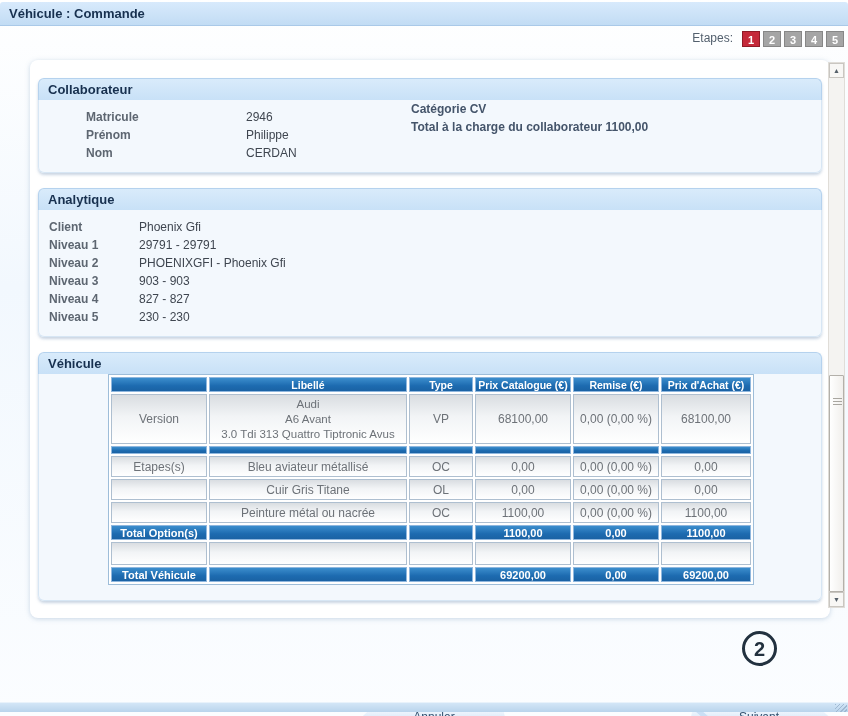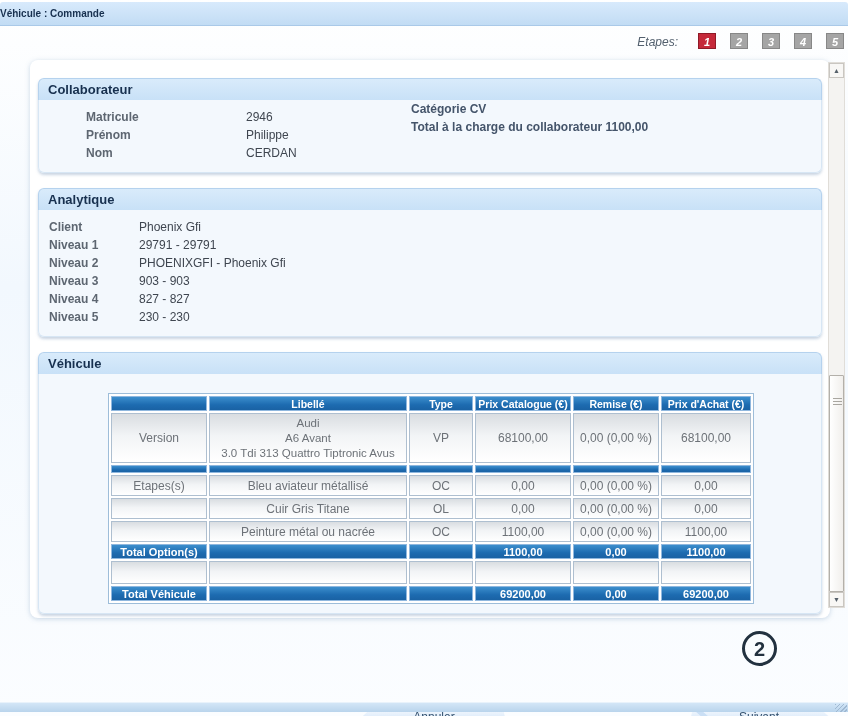--- a/index.html
+++ b/index.html
@@ -10,28 +10,28 @@
     position: relative;
     color: #3f4650;
   }
 
   
   .titlebar {
     position: absolute; top: 2px; left: 0; right: 0; height: 24px;
     background: linear-gradient(180deg, #d8eafc 0%, #c2dcf4 100%);
     border-bottom: 1px solid #aac9e8;
     border-radius: 3px 3px 0 0;
-    line-height: 23px; 
-    font-size: 10px; font-weight: bold; color: #17304f;
+    line-height: 23px; padding-left: 9px;
+    font-size: 13px; font-weight: bold; color: #17304f;
   }
 
   
   .steps-row {
     position: absolute; top: 31px; right: 4px; height: 18px;
-    display: flex; align-items: flex-end; gap: 14px; font-style: italic;
+    display: flex; align-items: flex-start; gap: 3px;
   }
   .steps-label { font-size: 12px; color: #53606e; margin-right: 6px; }
   .step-box {
     width: 18px; height: 16px; line-height: 16px; text-align: center;
     background: #a5a5a5; color: #ffffff; font-size: 11px; font-weight: bold;
     border: 1px solid rgba(0,0,0,.18); cursor: default;
   }
   .step-box.active { background: #c5293a; border-color: #8f1a27; }
 
   
@@ -60,21 +60,21 @@
   .field-row { display: flex; height: 18px; line-height: 18px; }
   .field-label { font-weight: bold; color: #5d6671; }
   .field-value { color: #3f4650; }
   .collab-body { position: relative; min-height: 62px; padding-left: 47px; }
   .collab-left .field-label { width: 160px; }
   .collab-right { position: absolute; left: 372px; top: 0; }
   .collab-right .field-row { font-weight: bold; color: #44546a; }
   .ana-body .field-label { width: 90px; }
 
   
-  .veh-body { min-height: 227px; padding-top: 20px; }
+  .veh-body { min-height: 227px; padding-top: 1px; }
   table.veh {
     border-collapse: separate; border-spacing: 2px;
     margin: 0 auto; table-layout: fixed; width: 632px;
     background: #ffffff; outline: 1px solid #9dbdd9;
   }
   table.veh td, table.veh th { overflow: hidden; text-align: center; }
   th.blue, td.blue {
     background: linear-gradient(180deg, #3c8ecd 0%, #1d6bb0 60%, #1a62a4 100%);
     border: 1px solid #8fb7de;
     color: #ffffff; font-weight: bold; font-size: 10.5px; white-space: nowrap;

